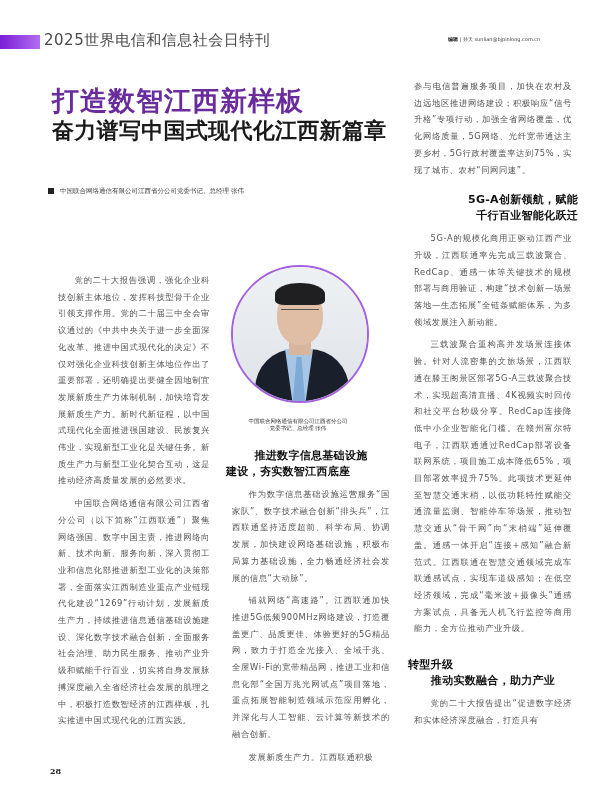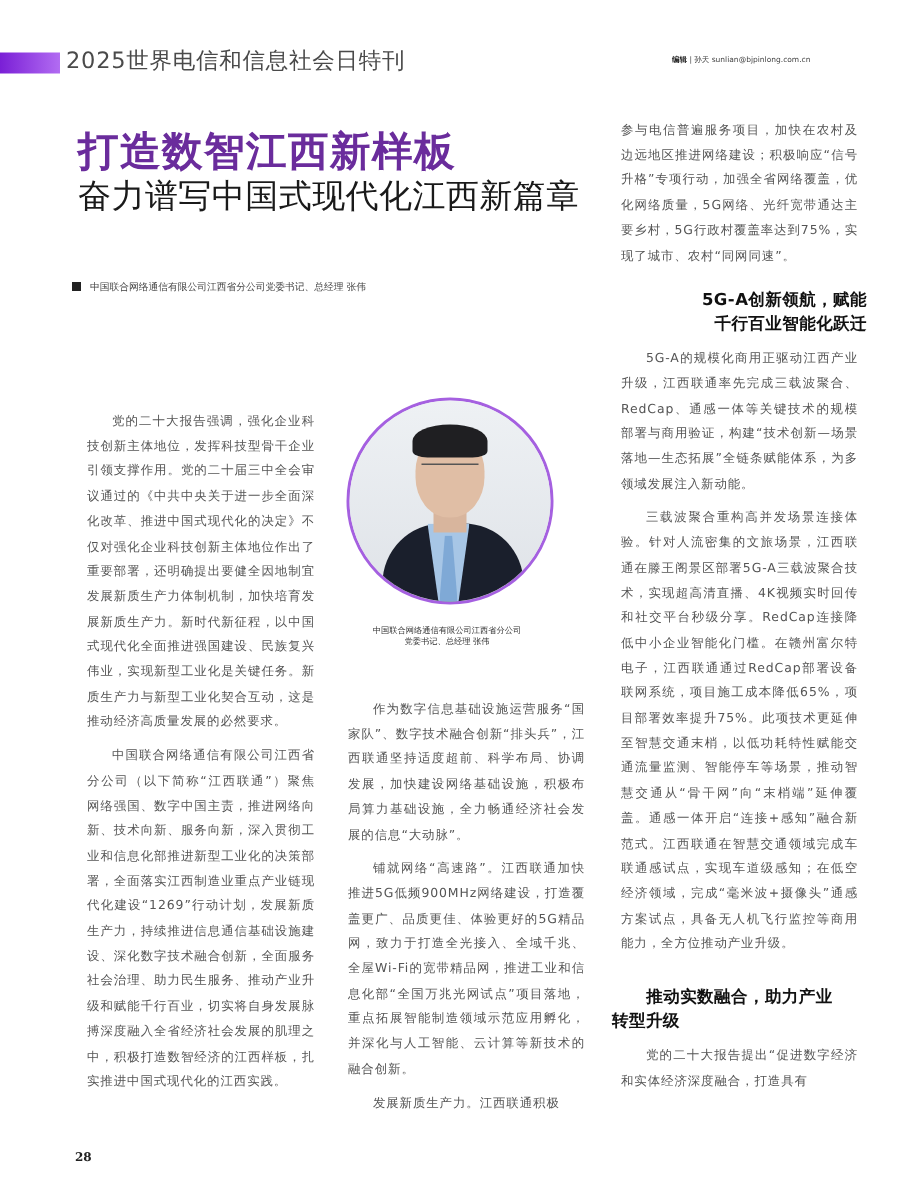--- a/index.html
+++ b/index.html
@@ -54,20 +54,21 @@
       white-space: nowrap;
     }
     .sub-title {
       position: absolute;
       left: 52px;
       top: 116px;
       font-size: 22px;
       color: #1a1a1a;
       white-space: nowrap;
       letter-spacing: 0.3px;
+      font-weight: bold;
     }
     .byline {
       position: absolute;
       left: 48px;
       top: 187px;
       font-size: 6.5px;
       color: #444;
       white-space: nowrap;
     }
     .byline .square {
@@ -220,33 +221,37 @@
   <div class="face"></div>
   <div class="hair"></div>
   <div class="glasses"></div>
 </div>
 <div class="photo-caption">
   <div>中国联合网络通信有限公司江西省分公司</div>
   <div>党委书记、总经理 张伟</div>
 </div>
 
 <div class="col col2">
+  <div class="section-heading" style="margin-top:-10px;margin-bottom:4px;">
+    <div style="text-align:center;">推进数字信息基础设施</div>
+    <div>建设，夯实数智江西底座</div>
+  </div>
   <p>作为数字信息基础设施运营服务“国家队”、数字技术融合创新“排头兵”，江西联通坚持适度超前、科学布局、协调发展，加快建设网络基础设施，积极布局算力基础设施，全力畅通经济社会发展的信息“大动脉”。</p>
   <p style="margin-top:4px;">铺就网络“高速路”。江西联通加快推进5G低频900MHz网络建设，打造覆盖更广、品质更佳、体验更好的5G精品网，致力于打造全光接入、全域千兆、全屋Wi-Fi的宽带精品网，推进工业和信息化部“全国万兆光网试点”项目落地，重点拓展智能制造领域示范应用孵化，并深化与人工智能、云计算等新技术的融合创新。</p>
   <p style="margin-top:4px;">发展新质生产力。江西联通积极</p>
 </div>
 
 <div class="col col3">
   <p class="noindent">参与电信普遍服务项目，加快在农村及边远地区推进网络建设；积极响应“信号升格”专项行动，加强全省网络覆盖，优化网络质量，5G网络、光纤宽带通达主要乡村，5G行政村覆盖率达到75%，实现了城市、农村“同网同速”。</p>
   <div class="section-heading" style="margin-top:14px;margin-bottom:2px;text-align:right;">
     <div>5G-A创新领航，赋能</div>
     <div>千行百业智能化跃迁</div>
   </div>
   <p>5G-A的规模化商用正驱动江西产业升级，江西联通率先完成三载波聚合、RedCap、通感一体等关键技术的规模部署与商用验证，构建“技术创新—场景落地—生态拓展”全链条赋能体系，为多领域发展注入新动能。</p>
   <p>三载波聚合重构高并发场景连接体验。针对人流密集的文旅场景，江西联通在滕王阁景区部署5G-A三载波聚合技术，实现超高清直播、4K视频实时回传和社交平台秒级分享。RedCap连接降低中小企业智能化门槛。在赣州富尔特电子，江西联通通过RedCap部署设备联网系统，项目施工成本降低65%，项目部署效率提升75%。此项技术更延伸至智慧交通末梢，以低功耗特性赋能交通流量监测、智能停车等场景，推动智慧交通从“骨干网”向“末梢端”延伸覆盖。通感一体开启“连接+感知”融合新范式。江西联通在智慧交通领域完成车联通感试点，实现车道级感知；在低空经济领域，完成“毫米波+摄像头”通感方案试点，具备无人机飞行监控等商用能力，全方位推动产业升级。</p>
   <div class="section-heading" style="margin-top:20px;margin-bottom:2px;">
+    <div style="text-align:left;">转型升级</div>
     <div>推动实数融合，助力产业</div>
-    <div style="text-align:left;">转型升级</div>
   </div>
   <p>党的二十大报告提出“促进数字经济和实体经济深度融合，打造具有</p>
 </div>
 
 <div class="page-number">28</div>
 
 </body></html>

